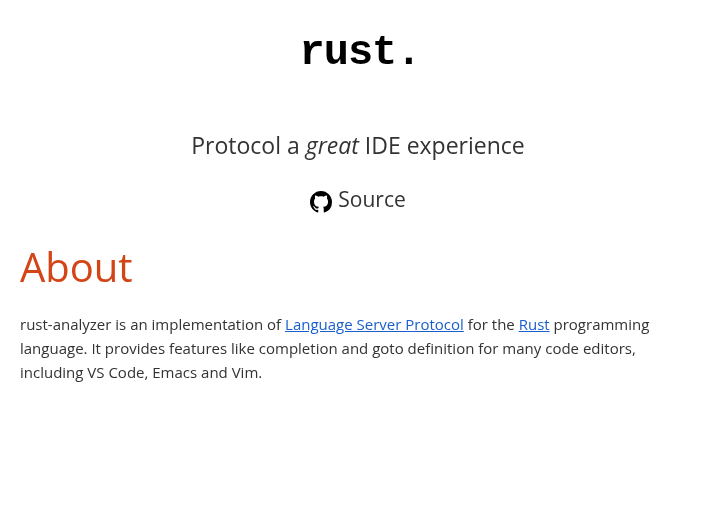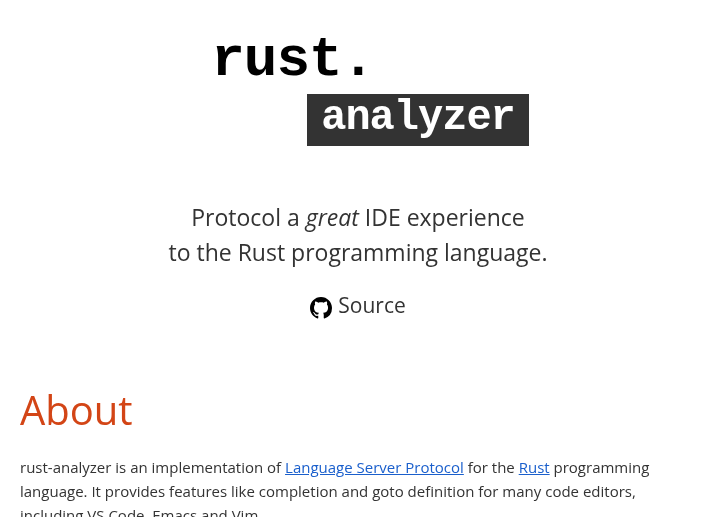--- a/index.html
+++ b/index.html
@@ -14,26 +14,25 @@
       text-align: center;
       padding-top: 32px;
     }
     .logo {
       display: inline-block;
       font-family: 'Courier New', Courier, monospace;
       font-weight: 900;
       text-align: left;
     }
     .logo-top {
-      font-size: 56px;
+      font-size: 42px;
       color: #000;
       letter-spacing: -1px;
       line-height: 1;
       padding-left: 4px;
-      margin-left: 20px;
     }
     .logo-bottom {
       display: inline-block;
       background: #333333;
       color: #fff;
       font-size: 42px;
       padding: 0px 14px 4px 14px;
       letter-spacing: -1px;
       margin-left: 120px;
       margin-top: 6px;
@@ -62,48 +61,46 @@
     }
     .gh-icon {
       width: 22px;
       height: 22px;
       fill: #000;
     }
     .about-heading {
       font-size: 40px;
       font-weight: 400;
       color: #d34516;
-      margin-top: 58px;
+      margin-top: 21px;
       margin-bottom: 18px;
     }
     .about-text {
       font-size: 15px;
       color: #333;
       line-height: 1.6;
     }
     .about-text a {
       color: #1a5fcc;
       text-decoration: underline;
       cursor: pointer;
     }
   </style>
 </head>
 <body>
 
 <div class="hero">
   <div class="logo">
     <div class="logo-top">rust.</div>
-    <div class="logo-bottom">analyzer</div>
   </div>
 
   <div class="tagline">
     <div>
       <span>Protocol a </span><em>great</em><span> IDE experience</span>
     </div>
-    <div>to the Rust programming language.</div>
   </div>
 
   <a class="source-link">
     <svg class="gh-icon" viewBox="0 0 16 16">
       <path d="M8 0C3.58 0 0 3.58 0 8c0 3.54 2.29 6.53 5.47 7.59.4.07.55-.17.55-.38 0-.19-.01-.82-.01-1.49-2.01.37-2.53-.49-2.69-.94-.09-.23-.48-.94-.82-1.13-.28-.15-.68-.52-.01-.53.63-.01 1.08.58 1.23.82.72 1.21 1.87.87 2.33.66.07-.52.28-.87.51-1.07-1.78-.2-3.64-.89-3.64-3.95 0-.87.31-1.59.82-2.15-.08-.2-.36-1.02.08-2.12 0 0 .67-.21 2.2.82.64-.18 1.32-.27 2-.27.68 0 1.36.09 2 .27 1.53-1.04 2.2-.82 2.2-.82.44 1.1.16 1.92.08 2.12.51.56.82 1.27.82 2.15 0 3.07-1.87 3.75-3.65 3.95.29.25.54.73.54 1.48 0 1.07-.01 1.93-.01 2.2 0 .21.15.46.55.38A8.013 8.013 0 0016 8c0-4.42-3.58-8-8-8z"></path>
     </svg>
     <span>Source</span>
   </a>
 </div>
 

